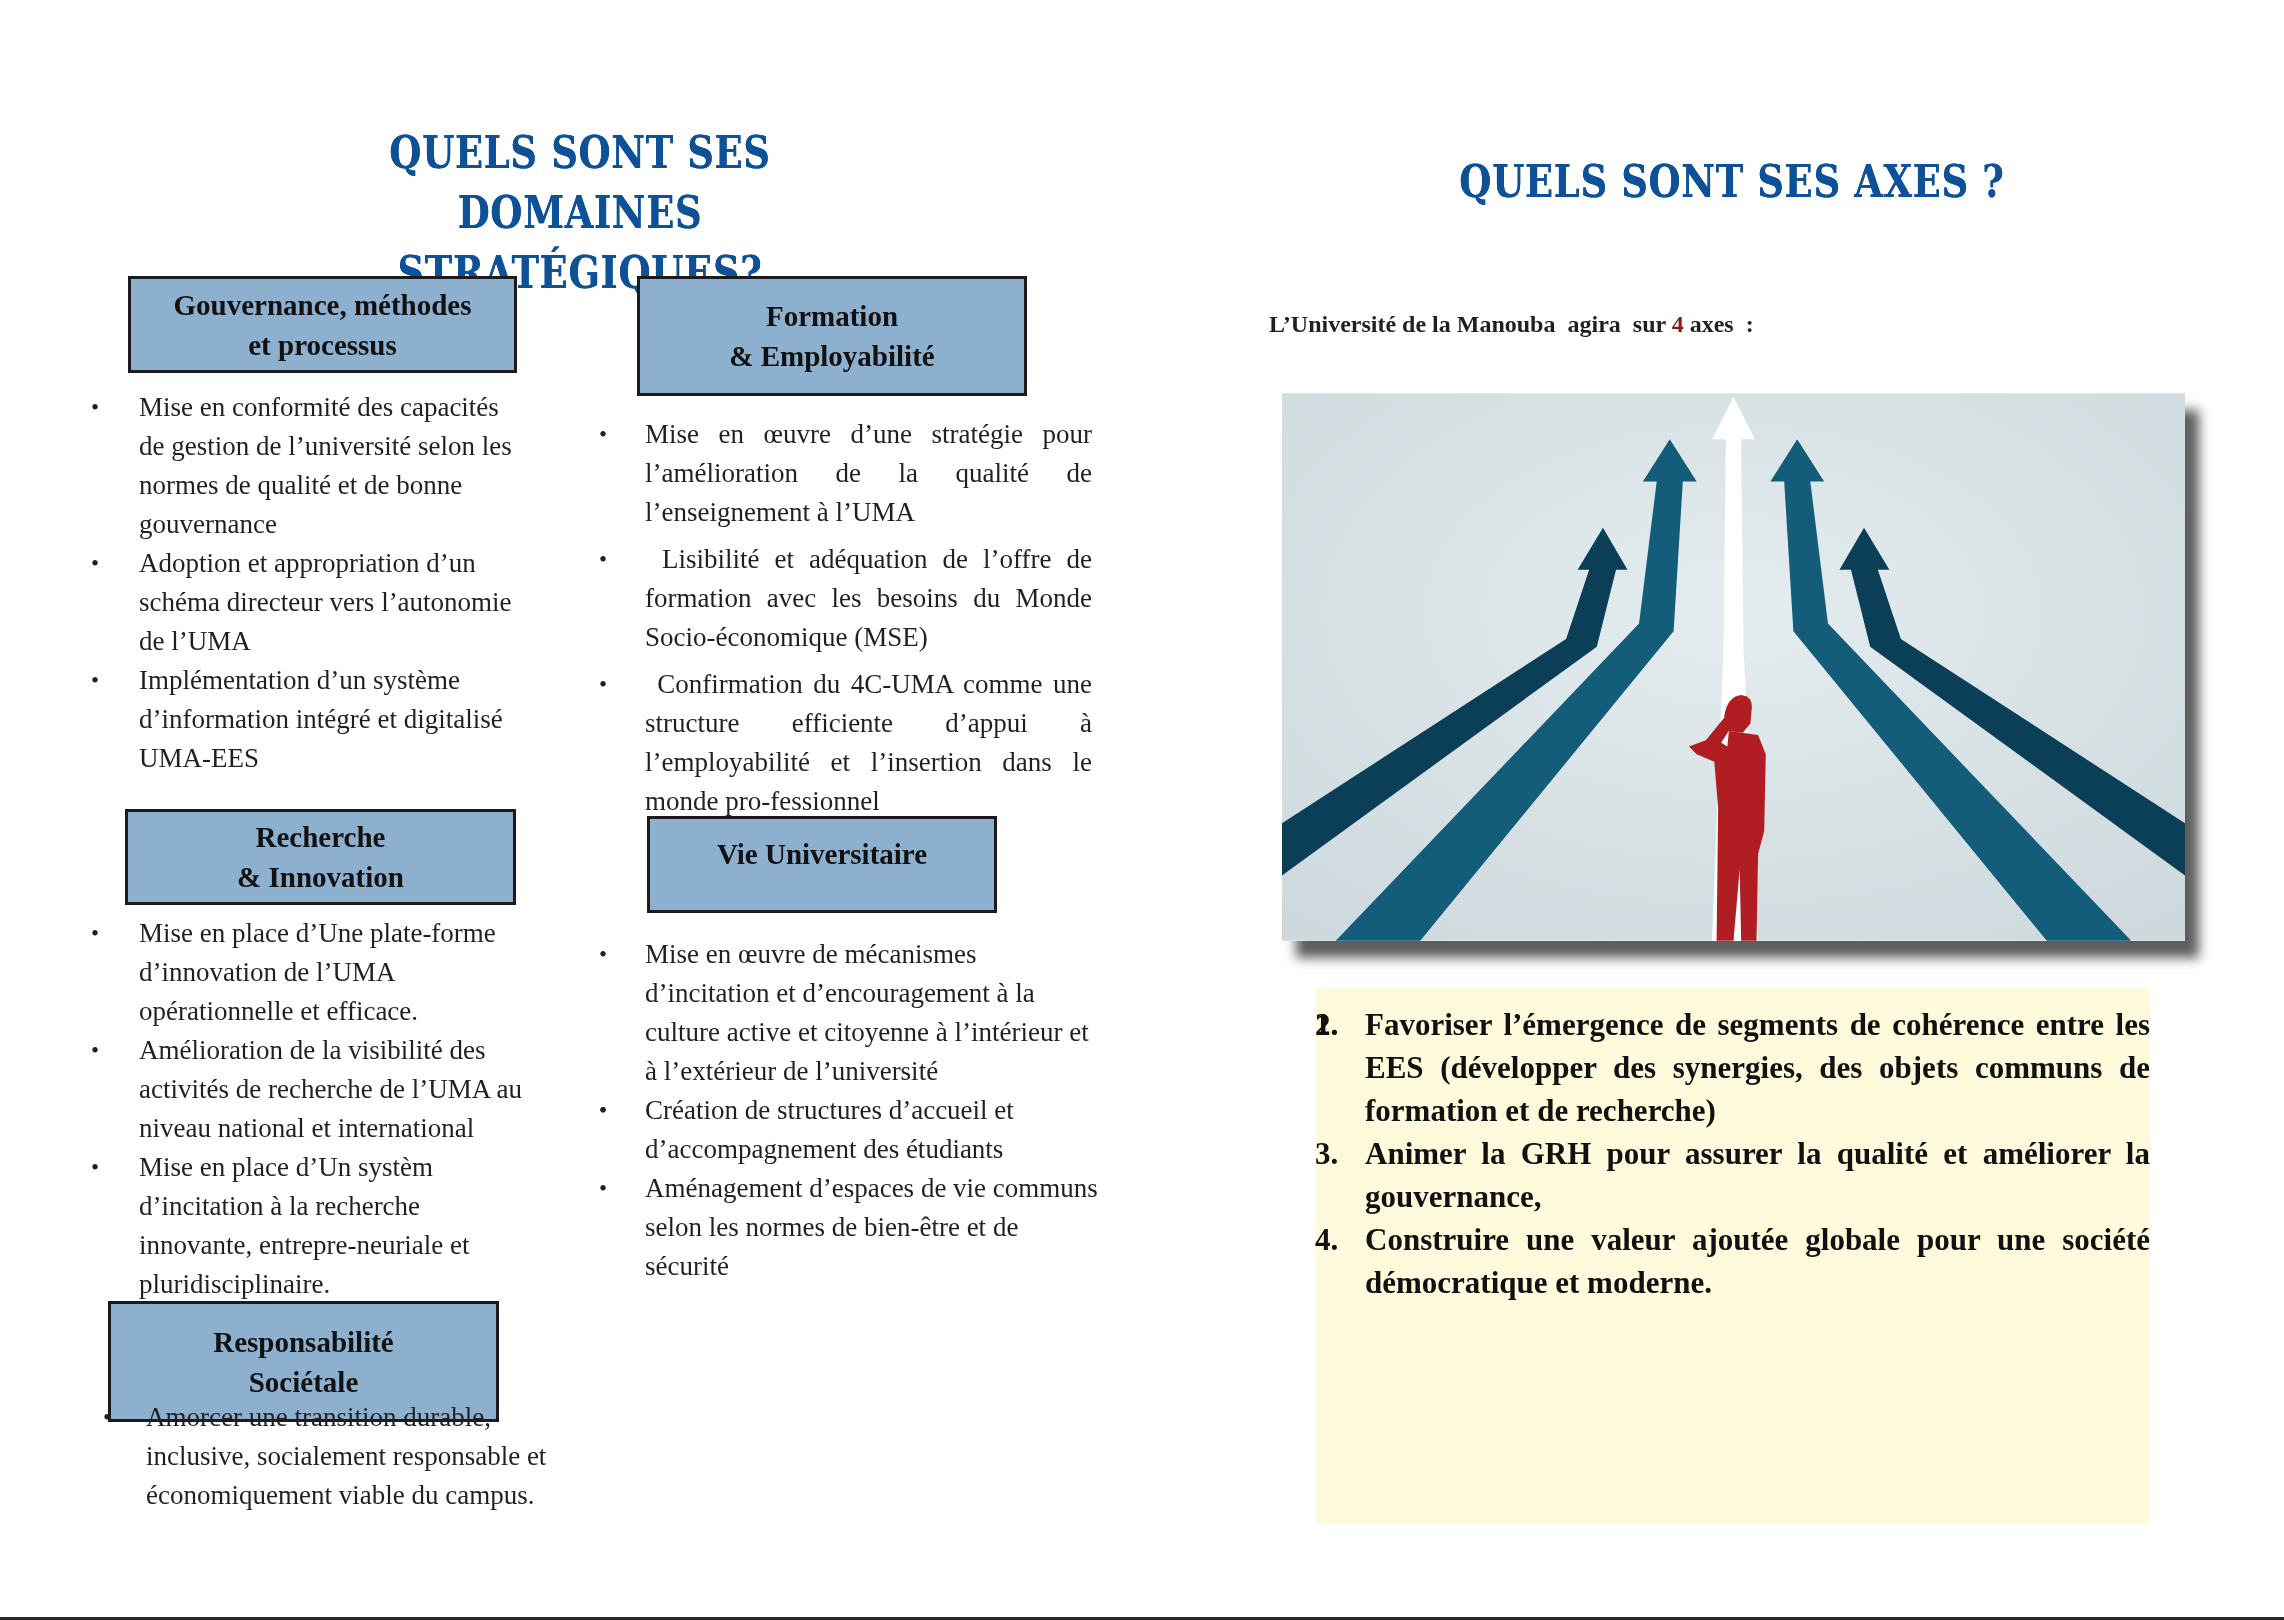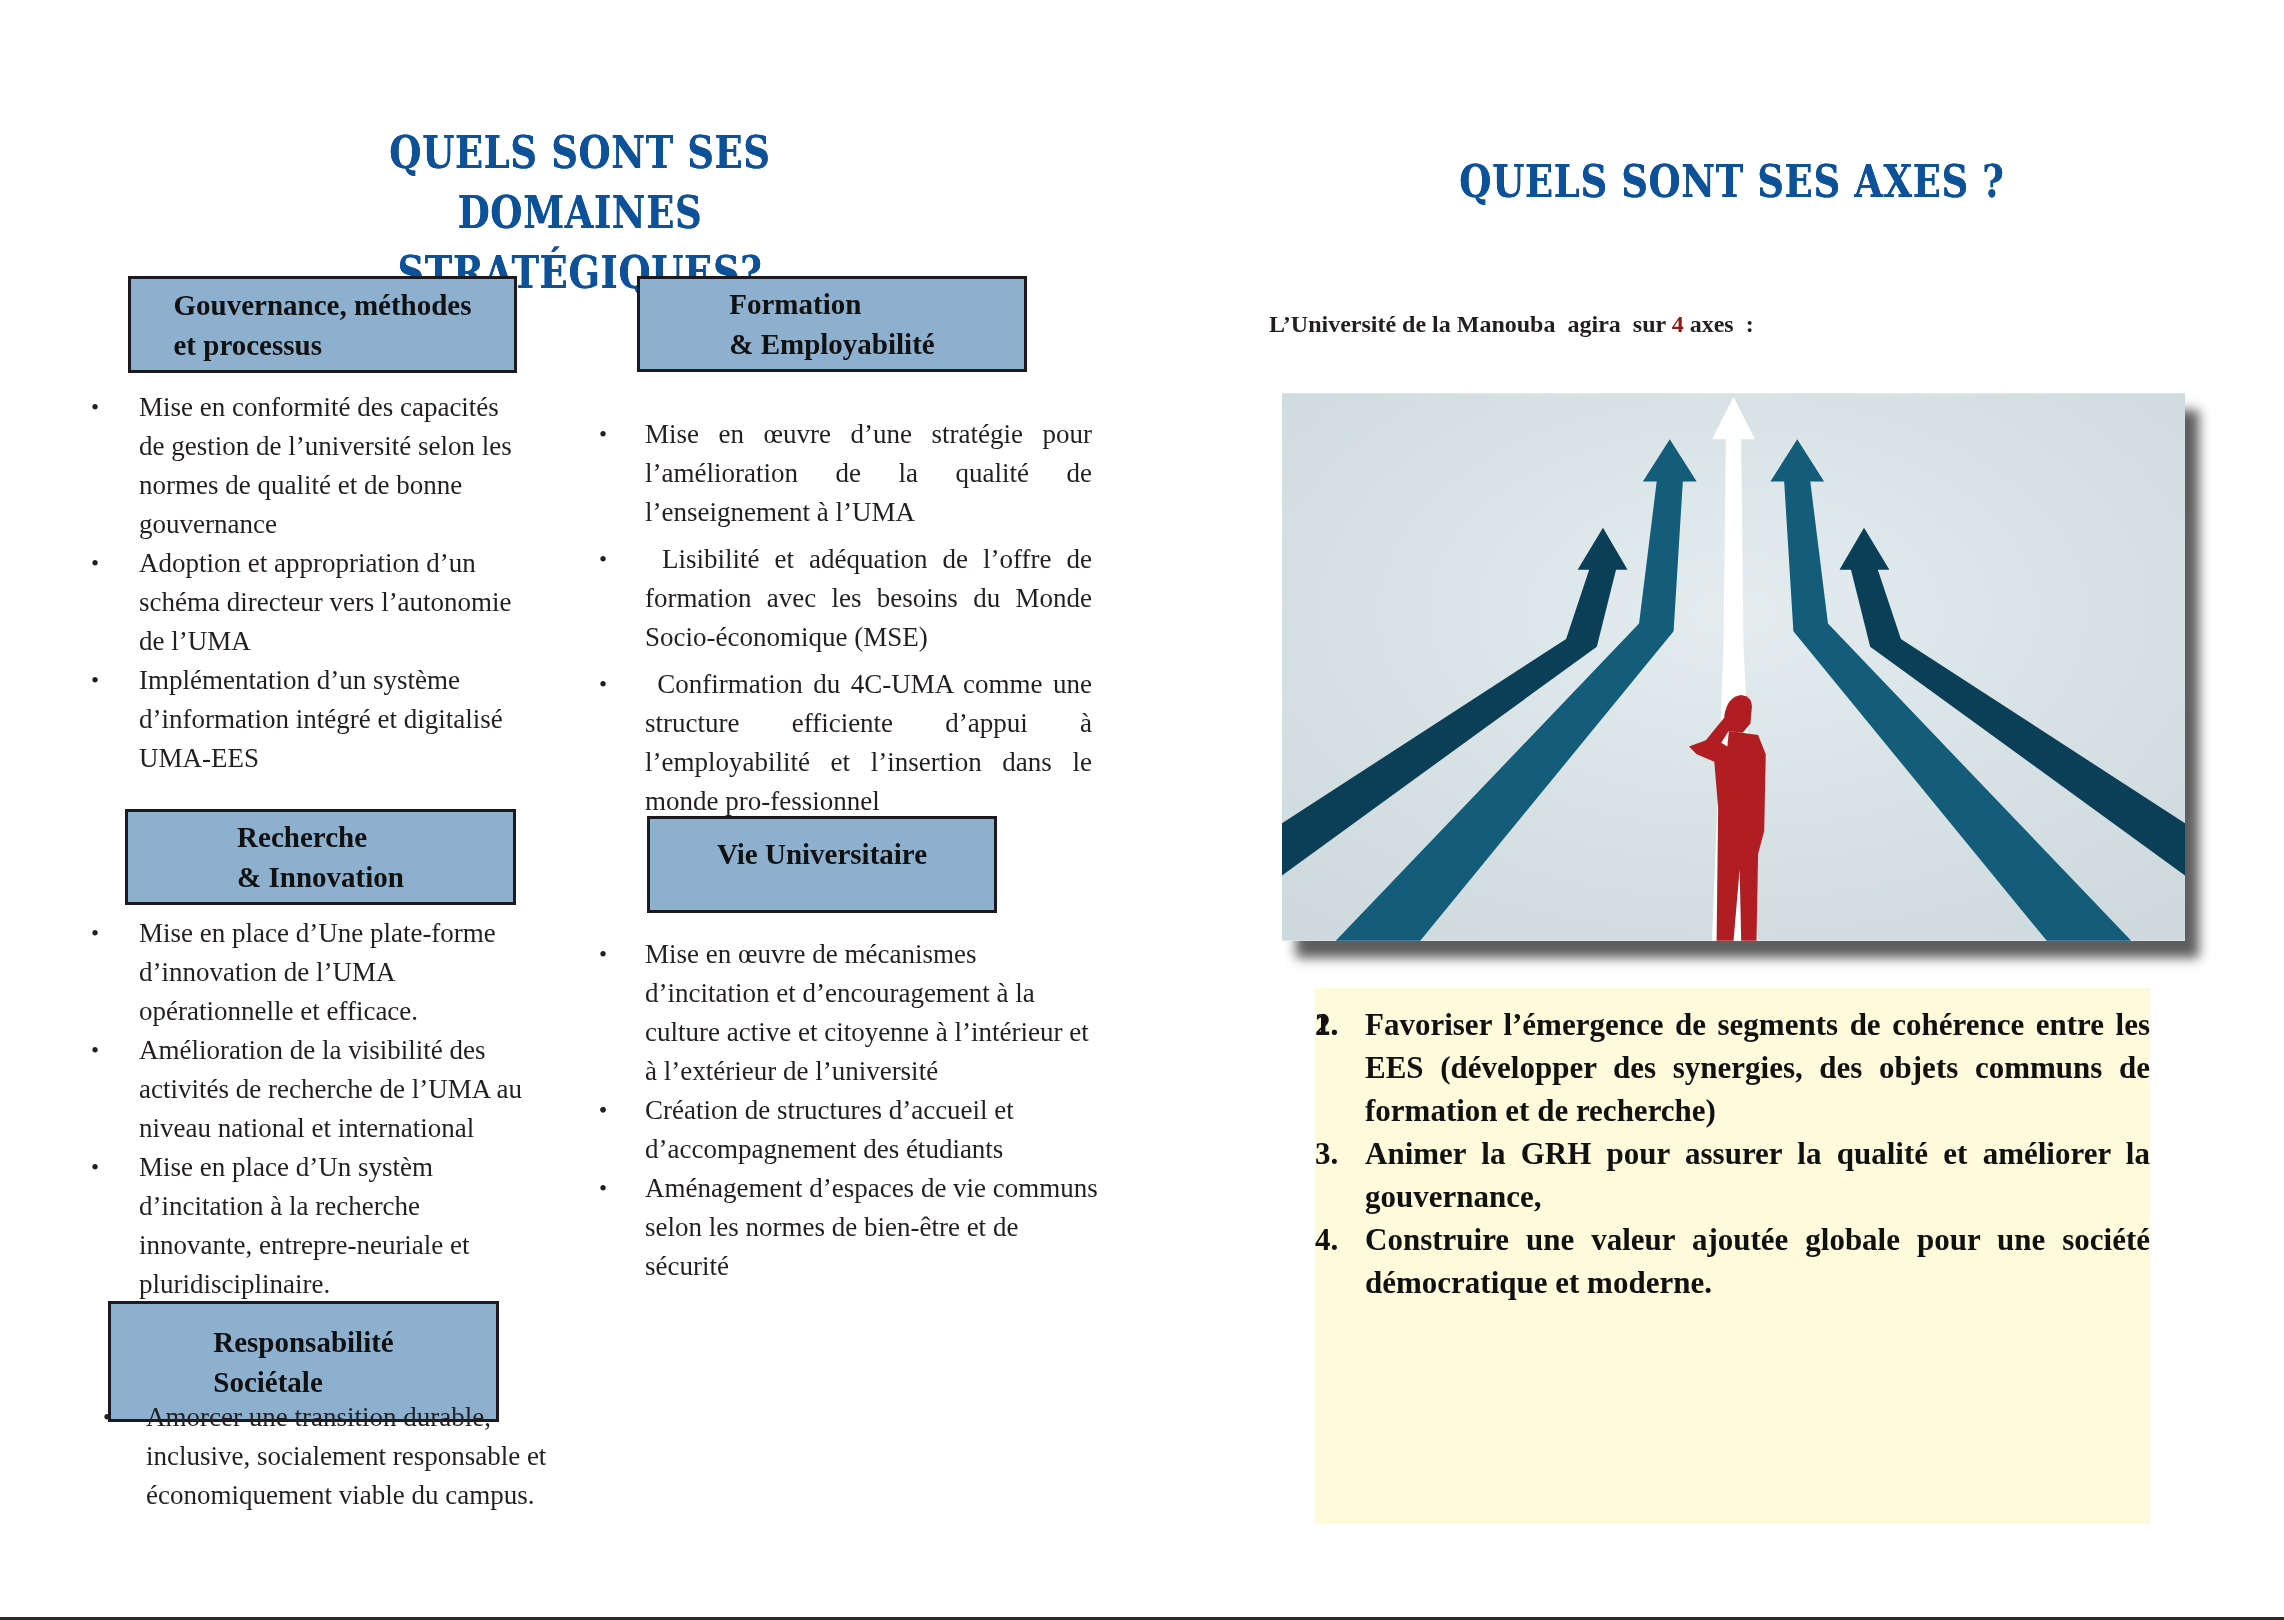--- a/index.html
+++ b/index.html
@@ -23,20 +23,21 @@
   }
   #title1 { left: 196px; top: 123px; width: 768px; font-size: 45px; line-height: 60px; }
   #title2 { left: 1352px; top: 152px; width: 760px; font-size: 45px; line-height: 60px; }
 
   .hbox {
     position: absolute;
     background: #8eb0cf;
     border: 3.8px solid #1b1b1f;
     box-sizing: border-box;
     display: flex; align-items: center; justify-content: center;
+    text-align: center;
     font-family: "Liberation Serif", serif;
     font-weight: bold;
     font-size: 29px; line-height: 40px;
     color: #111111;
     padding: 0 7.7px;
   }
   .hbox .inner { white-space: pre-line; }
 
   .bullets {
     position: absolute;
@@ -108,21 +109,21 @@
 </ul>
 
 <div class="hbox" style="left:108px;top:1301px;width:391px;height:121px;">
   <span class="inner">Responsabilité
 Sociétale</span>
 </div>
 <ul class="bullets" style="left:146px;top:1398px;width:430px;">
   <li><span class="dot" style="left:-43px">•</span><span class="txt" style="text-indent:14px">Amorcer une transition durable, inclusive, socialement responsable et économiquement viable du campus.</span></li>
 </ul>
 
-<div class="hbox" style="left:637px;top:276px;width:390px;height:96px;">
+<div class="hbox" style="left:637px;top:276px;width:390px;height:120px;">
   <span class="inner">Formation
 &amp; Employabilité</span>
 </div>
 <ul class="bullets justify" style="left:645px;top:407px;width:447px;">
   <li>
       <span class="dot" style="left:-46px">•</span>
       <span class="txt">Mise en œuvre d’une stratégie pour l’amélioration de la qualité de l’enseignement à l’UMA</span>
     </li>
   <li>
       <span class="dot" style="left:-46px">•</span>

